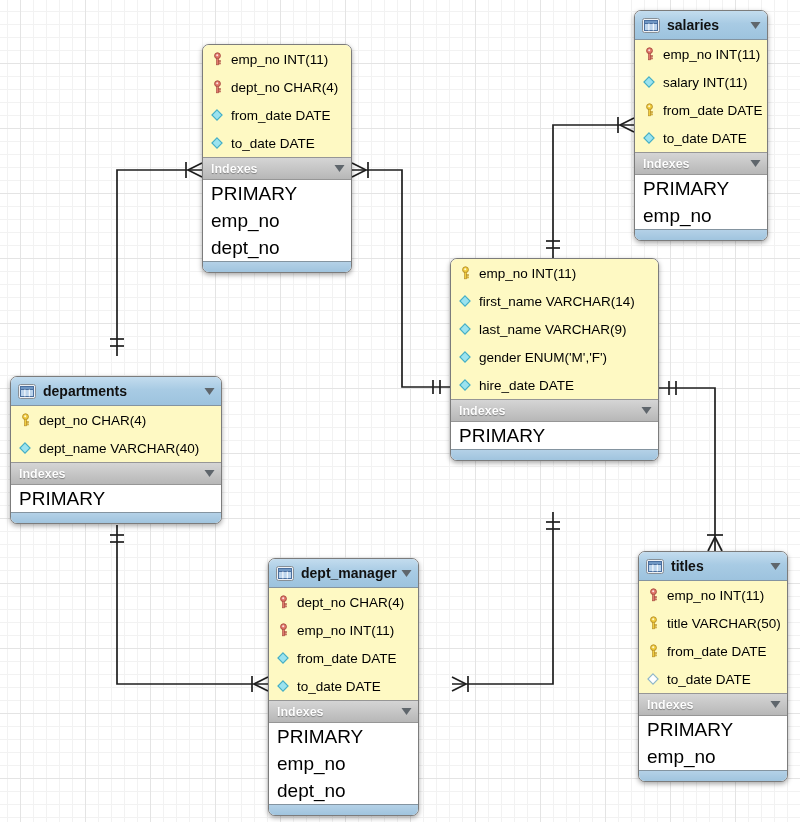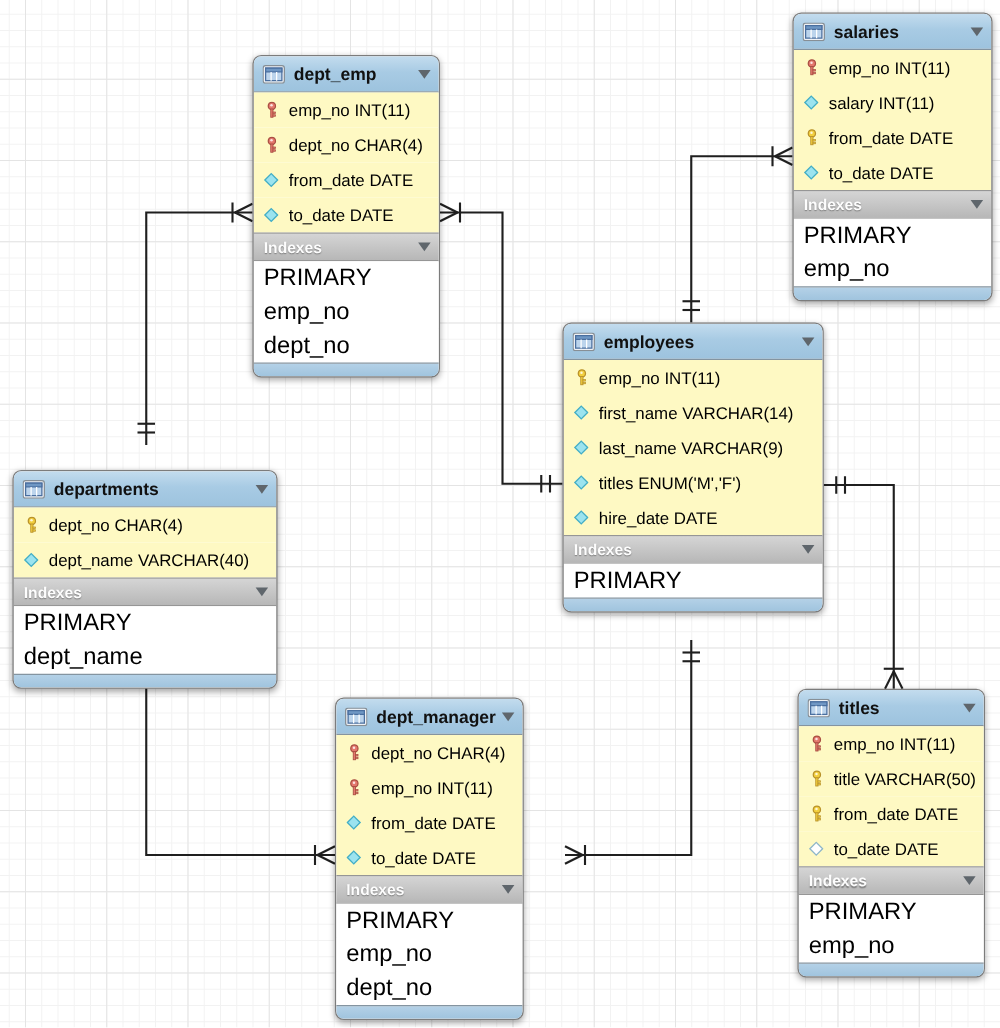--- a/index.html
+++ b/index.html
@@ -95,128 +95,111 @@
         <polyline points="117,525 117,684 268,684" fill="none" stroke="#1f1f1f" stroke-width="1.7"></polyline>
         <line x1="254" y1="684" x2="268" y2="677" stroke="#1f1f1f" stroke-width="1.7"></line>
         <line x1="254" y1="684" x2="268" y2="691" stroke="#1f1f1f" stroke-width="1.7"></line>
         <line x1="252" y1="676" x2="252" y2="692" stroke="#1f1f1f" stroke-width="1.7"></line>
         <line x1="110" y1="535" x2="124" y2="535" stroke="#1f1f1f" stroke-width="1.7"></line>
         <line x1="110" y1="542" x2="124" y2="542" stroke="#1f1f1f" stroke-width="1.7"></line>
       </g>
     </svg>
   <div id="tables">
       <div class="table" style="left: 202px; top: 44px; width: 150px;">
+        <div class="frow">
+          <span class="cicon">
+            <svg width="13" height="14" viewBox="0 0 13 14">
+              <circle cx="6.5" cy="3.7" r="2.9" fill="#e4796d" stroke="#a94f43" stroke-width="1"></circle>
+              <circle cx="6.2" cy="3.2" r="1" fill="#ffffff" fill-opacity="0.8"></circle>
+              <rect x="5.6" y="6.2" width="1.8" height="6.6" fill="#e4796d" stroke="#a94f43" stroke-width="0.7"></rect>
+              <rect x="7.3" y="8.6" width="2.1" height="1.2" fill="#e4796d" stroke="#a94f43" stroke-width="0.6"></rect>
+              <rect x="7.3" y="10.8" width="2.1" height="1.2" fill="#e4796d" stroke="#a94f43" stroke-width="0.6"></rect>
+            </svg>
+          </span>
+          <span class="ctext">emp_no INT(11)</span>
+        </div>
+        <div class="frow">
+          <span class="cicon">
+            <svg width="13" height="14" viewBox="0 0 13 14">
+              <circle cx="6.5" cy="3.7" r="2.9" fill="#e4796d" stroke="#a94f43" stroke-width="1"></circle>
+              <circle cx="6.2" cy="3.2" r="1" fill="#ffffff" fill-opacity="0.8"></circle>
+              <rect x="5.6" y="6.2" width="1.8" height="6.6" fill="#e4796d" stroke="#a94f43" stroke-width="0.7"></rect>
+              <rect x="7.3" y="8.6" width="2.1" height="1.2" fill="#e4796d" stroke="#a94f43" stroke-width="0.6"></rect>
+              <rect x="7.3" y="10.8" width="2.1" height="1.2" fill="#e4796d" stroke="#a94f43" stroke-width="0.6"></rect>
+            </svg>
+          </span>
+          <span class="ctext">dept_no CHAR(4)</span>
+        </div>
+        <div class="frow">
+          <span class="cicon">
+            <svg width="12" height="12" viewBox="0 0 12 12">
+              <polygon points="6,0.9 11.1,6 6,11.1 0.9,6" fill="#9be3ef" stroke="#43aec6" stroke-width="1.1"></polygon>
+            </svg>
+          </span>
+          <span class="ctext">from_date DATE</span>
+        </div>
+        <div class="frow">
+          <span class="cicon">
+            <svg width="12" height="12" viewBox="0 0 12 12">
+              <polygon points="6,0.9 11.1,6 6,11.1 0.9,6" fill="#9be3ef" stroke="#43aec6" stroke-width="1.1"></polygon>
+            </svg>
+          </span>
+          <span class="ctext">to_date DATE</span>
+        </div>
+        <div class="ihead">
+          <span class="ilabel">Indexes</span>
+          <span class="arr">
+            <svg width="11" height="9" viewBox="0 0 11 9">
+              <polygon points="0.5,1 10.5,1 5.5,8" fill="#5f666c"></polygon>
+            </svg>
+          </span>
+        </div>
+        <div class="irow">
+          <span class="itext">PRIMARY</span>
+        </div>
+        <div class="irow">
+          <span class="itext">emp_no</span>
+        </div>
+        <div class="irow">
+          <span class="itext">dept_no</span>
+        </div>
+        <div class="tfoot"></div>
+      </div>
+      <div class="table" style="left: 634px; top: 10px; width: 134px;">
         <div class="thead">
           <span style="display: flex;">
             <svg width="18" height="15" viewBox="0 0 18 15">
               <rect x="0.5" y="0.5" width="17" height="14" rx="2" fill="#eef1f5" stroke="#878f96"></rect>
               <rect x="2.5" y="2.5" width="13" height="10" fill="#bcd4ec" stroke="#4a6f9f" stroke-width="1"></rect>
               <rect x="2.5" y="2.5" width="13" height="3" fill="#6f97c4" stroke="#4a6f9f" stroke-width="1"></rect>
               <line x1="6.9" y1="5.5" x2="6.9" y2="12.5" stroke="#ffffff" stroke-width="1"></line>
               <line x1="11.3" y1="5.5" x2="11.3" y2="12.5" stroke="#ffffff" stroke-width="1"></line>
             </svg>
           </span>
-          <span class="tname">dept_emp</span>
+          <span class="tname">salaries</span>
           <span class="arr">
             <svg width="11" height="9" viewBox="0 0 11 9">
               <polygon points="0.5,1 10.5,1 5.5,8" fill="#5f666c"></polygon>
             </svg>
           </span>
         </div>
         <div class="frow">
           <span class="cicon">
             <svg width="13" height="14" viewBox="0 0 13 14">
               <circle cx="6.5" cy="3.7" r="2.9" fill="#e4796d" stroke="#a94f43" stroke-width="1"></circle>
               <circle cx="6.2" cy="3.2" r="1" fill="#ffffff" fill-opacity="0.8"></circle>
               <rect x="5.6" y="6.2" width="1.8" height="6.6" fill="#e4796d" stroke="#a94f43" stroke-width="0.7"></rect>
               <rect x="7.3" y="8.6" width="2.1" height="1.2" fill="#e4796d" stroke="#a94f43" stroke-width="0.6"></rect>
               <rect x="7.3" y="10.8" width="2.1" height="1.2" fill="#e4796d" stroke="#a94f43" stroke-width="0.6"></rect>
             </svg>
           </span>
           <span class="ctext">emp_no INT(11)</span>
         </div>
         <div class="frow">
           <span class="cicon">
-            <svg width="13" height="14" viewBox="0 0 13 14">
-              <circle cx="6.5" cy="3.7" r="2.9" fill="#e4796d" stroke="#a94f43" stroke-width="1"></circle>
-              <circle cx="6.2" cy="3.2" r="1" fill="#ffffff" fill-opacity="0.8"></circle>
-              <rect x="5.6" y="6.2" width="1.8" height="6.6" fill="#e4796d" stroke="#a94f43" stroke-width="0.7"></rect>
-              <rect x="7.3" y="8.6" width="2.1" height="1.2" fill="#e4796d" stroke="#a94f43" stroke-width="0.6"></rect>
-              <rect x="7.3" y="10.8" width="2.1" height="1.2" fill="#e4796d" stroke="#a94f43" stroke-width="0.6"></rect>
-            </svg>
-          </span>
-          <span class="ctext">dept_no CHAR(4)</span>
-        </div>
-        <div class="frow">
-          <span class="cicon">
-            <svg width="12" height="12" viewBox="0 0 12 12">
-              <polygon points="6,0.9 11.1,6 6,11.1 0.9,6" fill="#9be3ef" stroke="#43aec6" stroke-width="1.1"></polygon>
-            </svg>
-          </span>
-          <span class="ctext">from_date DATE</span>
-        </div>
-        <div class="frow">
-          <span class="cicon">
-            <svg width="12" height="12" viewBox="0 0 12 12">
-              <polygon points="6,0.9 11.1,6 6,11.1 0.9,6" fill="#9be3ef" stroke="#43aec6" stroke-width="1.1"></polygon>
-            </svg>
-          </span>
-          <span class="ctext">to_date DATE</span>
-        </div>
-        <div class="ihead">
-          <span class="ilabel">Indexes</span>
-          <span class="arr">
-            <svg width="11" height="9" viewBox="0 0 11 9">
-              <polygon points="0.5,1 10.5,1 5.5,8" fill="#5f666c"></polygon>
-            </svg>
-          </span>
-        </div>
-        <div class="irow">
-          <span class="itext">PRIMARY</span>
-        </div>
-        <div class="irow">
-          <span class="itext">emp_no</span>
-        </div>
-        <div class="irow">
-          <span class="itext">dept_no</span>
-        </div>
-        <div class="tfoot"></div>
-      </div>
-      <div class="table" style="left: 634px; top: 10px; width: 160px;">
-        <div class="thead">
-          <span style="display: flex;">
-            <svg width="18" height="15" viewBox="0 0 18 15">
-              <rect x="0.5" y="0.5" width="17" height="14" rx="2" fill="#eef1f5" stroke="#878f96"></rect>
-              <rect x="2.5" y="2.5" width="13" height="10" fill="#bcd4ec" stroke="#4a6f9f" stroke-width="1"></rect>
-              <rect x="2.5" y="2.5" width="13" height="3" fill="#6f97c4" stroke="#4a6f9f" stroke-width="1"></rect>
-              <line x1="6.9" y1="5.5" x2="6.9" y2="12.5" stroke="#ffffff" stroke-width="1"></line>
-              <line x1="11.3" y1="5.5" x2="11.3" y2="12.5" stroke="#ffffff" stroke-width="1"></line>
-            </svg>
-          </span>
-          <span class="tname">salaries</span>
-          <span class="arr">
-            <svg width="11" height="9" viewBox="0 0 11 9">
-              <polygon points="0.5,1 10.5,1 5.5,8" fill="#5f666c"></polygon>
-            </svg>
-          </span>
-        </div>
-        <div class="frow">
-          <span class="cicon">
-            <svg width="13" height="14" viewBox="0 0 13 14">
-              <circle cx="6.5" cy="3.7" r="2.9" fill="#e4796d" stroke="#a94f43" stroke-width="1"></circle>
-              <circle cx="6.2" cy="3.2" r="1" fill="#ffffff" fill-opacity="0.8"></circle>
-              <rect x="5.6" y="6.2" width="1.8" height="6.6" fill="#e4796d" stroke="#a94f43" stroke-width="0.7"></rect>
-              <rect x="7.3" y="8.6" width="2.1" height="1.2" fill="#e4796d" stroke="#a94f43" stroke-width="0.6"></rect>
-              <rect x="7.3" y="10.8" width="2.1" height="1.2" fill="#e4796d" stroke="#a94f43" stroke-width="0.6"></rect>
-            </svg>
-          </span>
-          <span class="ctext">emp_no INT(11)</span>
-        </div>
-        <div class="frow">
-          <span class="cicon">
             <svg width="12" height="12" viewBox="0 0 12 12">
               <polygon points="6,0.9 11.1,6 6,11.1 0.9,6" fill="#9be3ef" stroke="#43aec6" stroke-width="1.1"></polygon>
             </svg>
           </span>
           <span class="ctext">salary INT(11)</span>
         </div>
         <div class="frow">
           <span class="cicon">
             <svg width="13" height="14" viewBox="0 0 13 14">
               <circle cx="6.5" cy="3.7" r="2.9" fill="#f2cf3e" stroke="#b8912a" stroke-width="1"></circle>
@@ -246,37 +229,20 @@
         </div>
         <div class="irow">
           <span class="itext">PRIMARY</span>
         </div>
         <div class="irow">
           <span class="itext">emp_no</span>
         </div>
         <div class="tfoot"></div>
       </div>
       <div class="table" style="left: 450px; top: 258px; width: 209px;">
-        <div class="thead">
-          <span style="display: flex;">
-            <svg width="18" height="15" viewBox="0 0 18 15">
-              <rect x="0.5" y="0.5" width="17" height="14" rx="2" fill="#eef1f5" stroke="#878f96"></rect>
-              <rect x="2.5" y="2.5" width="13" height="10" fill="#bcd4ec" stroke="#4a6f9f" stroke-width="1"></rect>
-              <rect x="2.5" y="2.5" width="13" height="3" fill="#6f97c4" stroke="#4a6f9f" stroke-width="1"></rect>
-              <line x1="6.9" y1="5.5" x2="6.9" y2="12.5" stroke="#ffffff" stroke-width="1"></line>
-              <line x1="11.3" y1="5.5" x2="11.3" y2="12.5" stroke="#ffffff" stroke-width="1"></line>
-            </svg>
-          </span>
-          <span class="tname">employees</span>
-          <span class="arr">
-            <svg width="11" height="9" viewBox="0 0 11 9">
-              <polygon points="0.5,1 10.5,1 5.5,8" fill="#5f666c"></polygon>
-            </svg>
-          </span>
-        </div>
         <div class="frow">
           <span class="cicon">
             <svg width="13" height="14" viewBox="0 0 13 14">
               <circle cx="6.5" cy="3.7" r="2.9" fill="#f2cf3e" stroke="#b8912a" stroke-width="1"></circle>
               <circle cx="6.2" cy="3.2" r="1" fill="#ffffff" fill-opacity="0.8"></circle>
               <rect x="5.6" y="6.2" width="1.8" height="6.6" fill="#f2cf3e" stroke="#b8912a" stroke-width="0.7"></rect>
               <rect x="7.3" y="8.6" width="2.1" height="1.2" fill="#f2cf3e" stroke="#b8912a" stroke-width="0.6"></rect>
               <rect x="7.3" y="10.8" width="2.1" height="1.2" fill="#f2cf3e" stroke="#b8912a" stroke-width="0.6"></rect>
             </svg>
           </span>
@@ -297,21 +263,21 @@
             </svg>
           </span>
           <span class="ctext">last_name VARCHAR(9)</span>
         </div>
         <div class="frow">
           <span class="cicon">
             <svg width="12" height="12" viewBox="0 0 12 12">
               <polygon points="6,0.9 11.1,6 6,11.1 0.9,6" fill="#9be3ef" stroke="#43aec6" stroke-width="1.1"></polygon>
             </svg>
           </span>
-          <span class="ctext">titles ENUM('M','F')</span>
+          <span class="ctext">gender ENUM('M','F')</span>
         </div>
         <div class="frow">
           <span class="cicon">
             <svg width="12" height="12" viewBox="0 0 12 12">
               <polygon points="6,0.9 11.1,6 6,11.1 0.9,6" fill="#9be3ef" stroke="#43aec6" stroke-width="1.1"></polygon>
             </svg>
           </span>
           <span class="ctext">hire_date DATE</span>
         </div>
         <div class="ihead">
@@ -369,23 +335,20 @@
           <span class="ilabel">Indexes</span>
           <span class="arr">
             <svg width="11" height="9" viewBox="0 0 11 9">
               <polygon points="0.5,1 10.5,1 5.5,8" fill="#5f666c"></polygon>
             </svg>
           </span>
         </div>
         <div class="irow">
           <span class="itext">PRIMARY</span>
         </div>
-        <div class="irow">
-          <span class="itext">dept_name</span>
-        </div>
         <div class="tfoot"></div>
       </div>
       <div class="table" style="left: 268px; top: 558px; width: 151px;">
         <div class="thead">
           <span style="display: flex;">
             <svg width="18" height="15" viewBox="0 0 18 15">
               <rect x="0.5" y="0.5" width="17" height="14" rx="2" fill="#eef1f5" stroke="#878f96"></rect>
               <rect x="2.5" y="2.5" width="13" height="10" fill="#bcd4ec" stroke="#4a6f9f" stroke-width="1"></rect>
               <rect x="2.5" y="2.5" width="13" height="3" fill="#6f97c4" stroke="#4a6f9f" stroke-width="1"></rect>
               <line x1="6.9" y1="5.5" x2="6.9" y2="12.5" stroke="#ffffff" stroke-width="1"></line>

